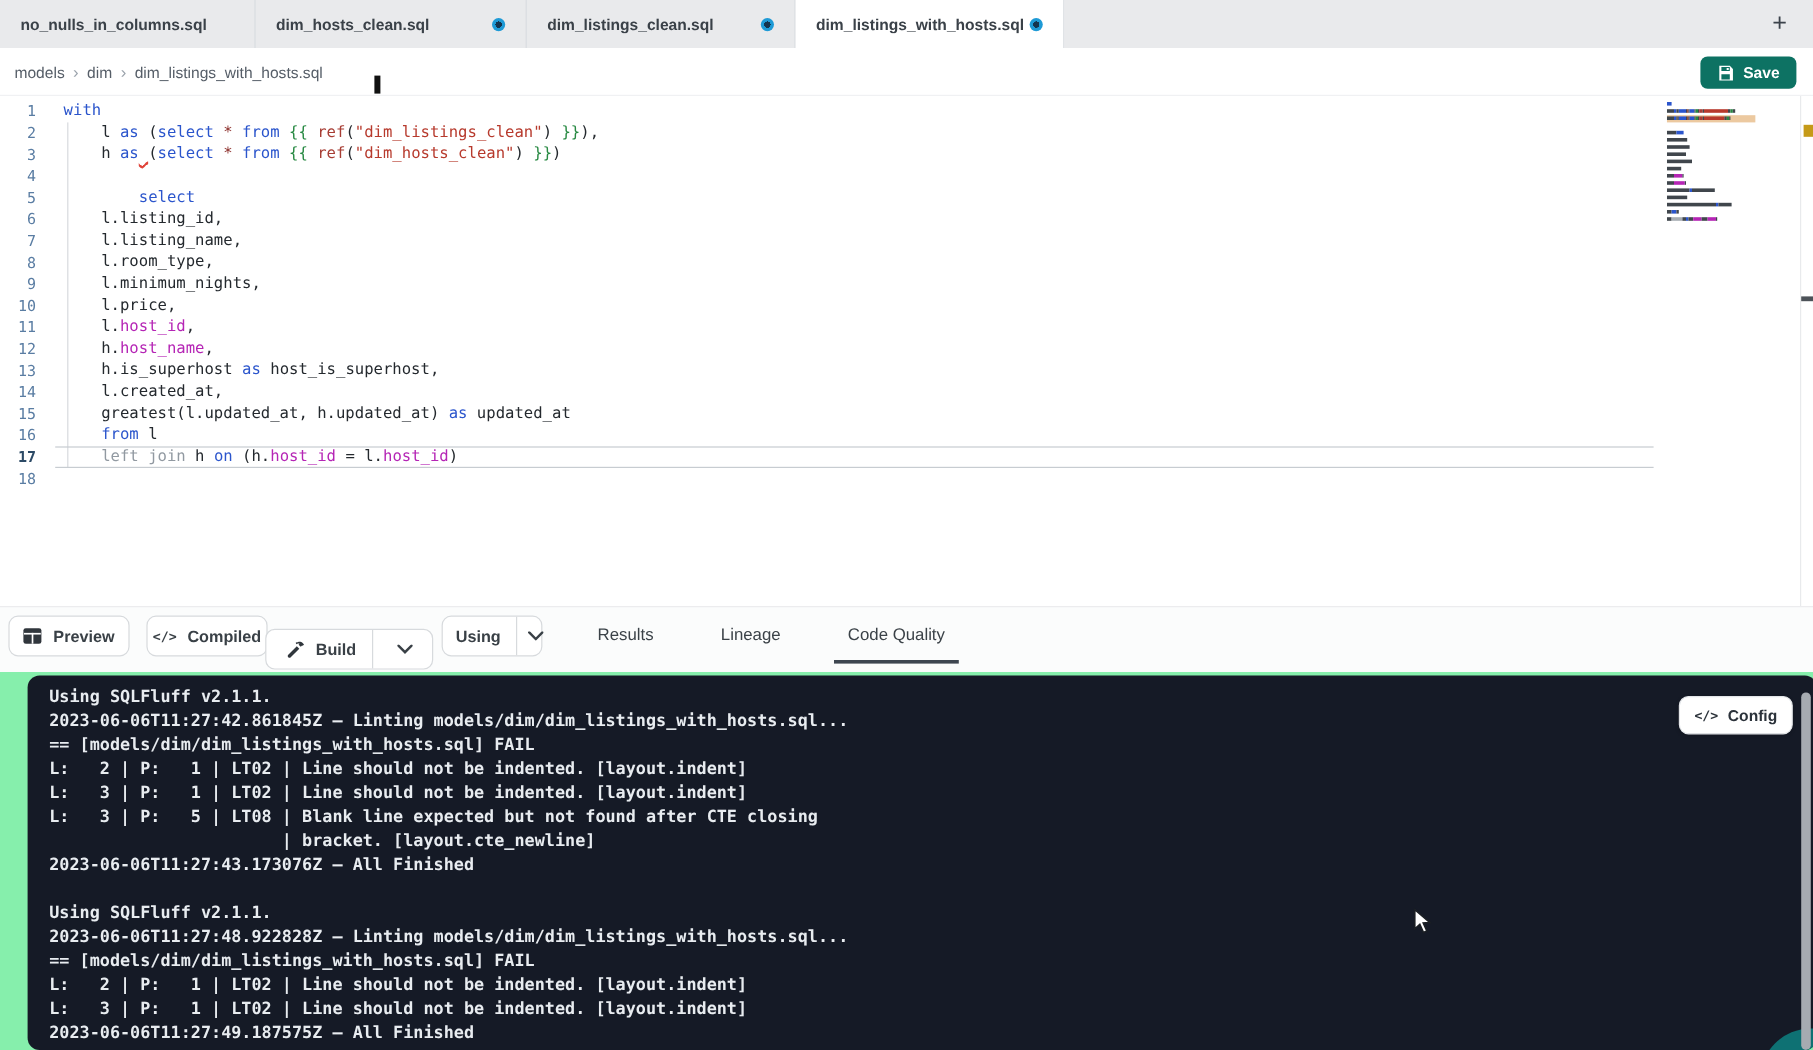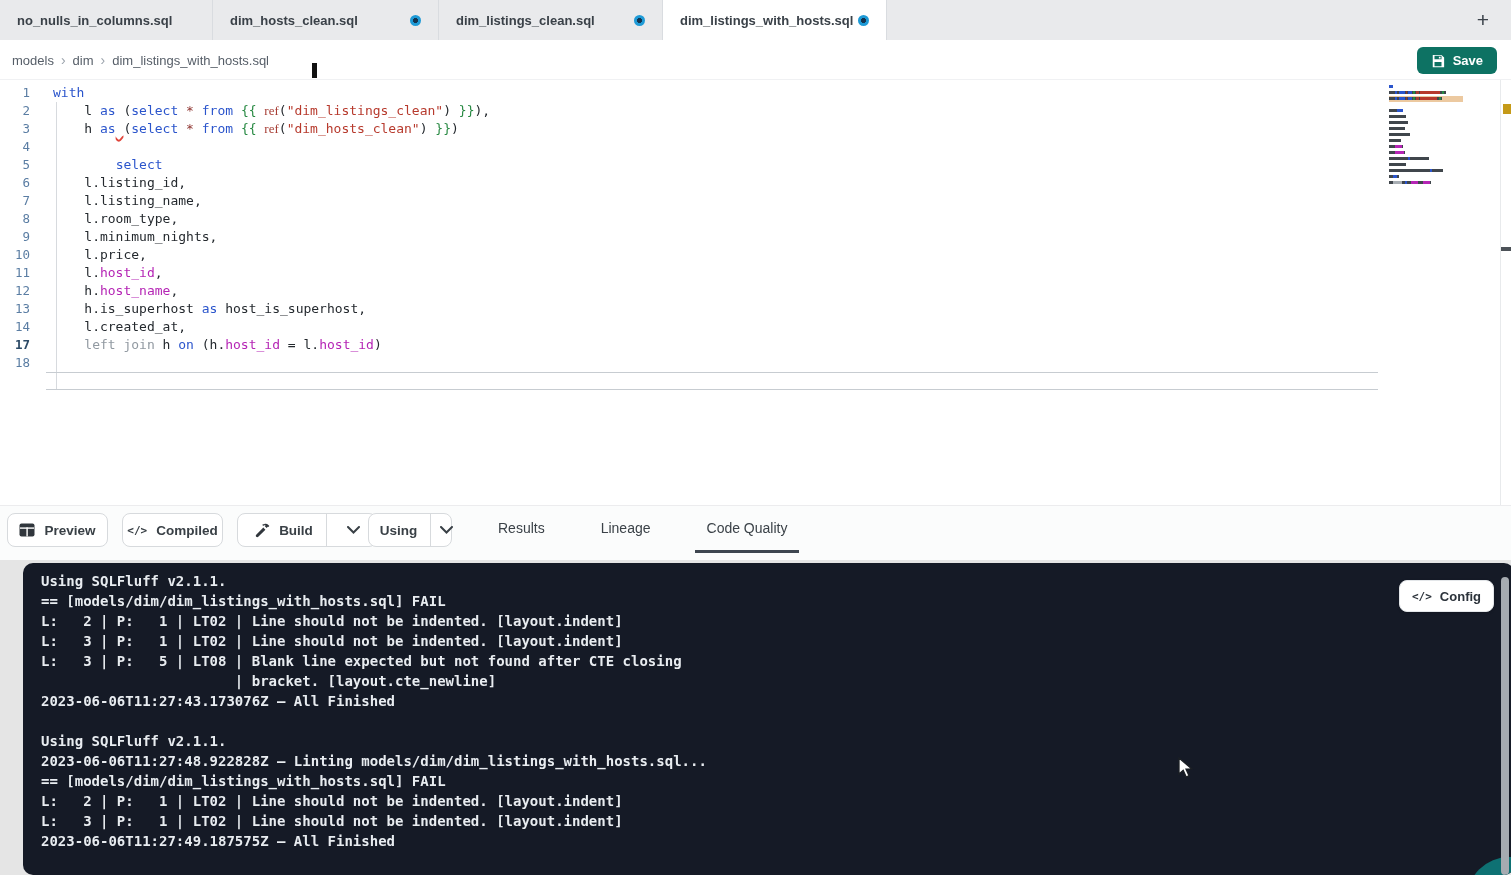--- a/index.html
+++ b/index.html
@@ -1,18 +1,18 @@
 <!DOCTYPE html>
 <html><head>
 <meta charset="utf-8">
 <style>
   * { margin:0; padding:0; box-sizing:border-box; }
   html,body { width:1511px; height:875px; overflow:hidden; background:#fff;
     font-family:"Liberation Sans", sans-serif; }
-  #page { position:relative; width:1511px; height:875px; background:#e5e5e5; overflow:hidden; }
+  #page { position:relative; width:1511px; height:875px; background:#86efac; overflow:hidden; }
 
   
   .tabbar { position:absolute; left:0; top:0; width:1511px; height:40px;
     background:#e9eaec; display:flex; }
   .tab { height:40px; display:flex; align-items:center; padding:0 14px 0 17px;
     border-right:1px solid #d9dce0; font-size:13px; font-weight:bold; color:#3a4148;
     cursor:pointer; background:transparent; }
   .tab.active { background:#ffffff; }
   .tab-label { white-space:nowrap; overflow:hidden; }
   .dot { width:11px; height:11px; border-radius:50%; margin-left:auto; flex:0 0 11px;
@@ -38,21 +38,21 @@
     font-family:"DejaVu Sans Mono", monospace; font-size:13px; }
   .code-lines { position:absolute; left:0; top:4px; }
   .cl { display:flex; height:18px; line-height:18px; }
   .ln { width:30px; text-align:right; color:#5a7da3; flex:0 0 30px; font-size:12.5px; }
   .ln-active { color:#2c4a66; font-weight:bold; }
   .lc { padding-left:23px; white-space:pre; color:#1f2328; }
   .tk-kw { color:#2b55cc; }
   .tk-tx { color:#24292e; }
   .tk-op { color:#8f3430; }
   .tk-jj { color:#278942; }
-  .tk-fn { color:#a73d34;font-family:Liberation Serif, serif; }
+  .tk-fn { color:#a73d34; }
   .tk-str { color:#b73a2d; }
   .tk-var { color:#b525b5; }
   .tk-gr { color:#9199a1; }
   .tk-err { text-decoration:underline wavy #e0443a 1.5px; text-underline-offset:2px; }
   .indent-guide { position:absolute; left:56px; top:22px; width:1px; height:288px; background:#d7dade; }
   .active-line-box { position:absolute; left:46px; top:292px; width:1332px; height:18px;
     border-top:1px solid #c7ccd1; border-bottom:1px solid #c7ccd1; }
   .minimap { position:absolute; left:1389px; top:4px; width:74px; overflow:hidden; cursor:pointer; }
   .mm-row { height:6px; overflow:hidden; white-space:nowrap; }
   .mm-hl { background:#ecc9a0; }
@@ -195,20 +195,28 @@
           <span class="ln">12</span>
           <span class="lc"><span class="tk-tx">    h.</span><span class="tk-var">host_name</span><span class="tk-tx">,</span></span>
         </div>
         <div class="cl">
           <span class="ln">13</span>
           <span class="lc"><span class="tk-tx">    h.is_superhost </span><span class="tk-kw">as</span><span class="tk-tx"> host_is_superhost,</span></span>
         </div>
         <div class="cl">
           <span class="ln">14</span>
           <span class="lc"><span class="tk-tx">    l.created_at,</span></span>
+        </div>
+        <div class="cl">
+          <span class="ln">15</span>
+          <span class="lc"><span class="tk-tx">    greatest(l.updated_at, h.updated_at) </span><span class="tk-kw">as</span><span class="tk-tx"> updated_at</span></span>
+        </div>
+        <div class="cl">
+          <span class="ln">16</span>
+          <span class="lc"><span class="tk-tx">    </span><span class="tk-kw">from</span><span class="tk-tx"> l</span></span>
         </div>
         <div class="cl">
           <span class="ln ln-active">17</span>
           <span class="lc"><span class="tk-tx">    </span><span class="tk-gr">left join</span><span class="tk-tx"> h </span><span class="tk-kw">on</span><span class="tk-tx"> (h.</span><span class="tk-var">host_id</span><span class="tk-tx"> = l.</span><span class="tk-var">host_id</span><span class="tk-tx">)</span></span>
         </div>
         <div class="cl">
           <span class="ln">18</span>
           <span class="lc"></span>
         </div>
       </div>
@@ -246,21 +254,21 @@
         <rect x="7.4" y="4.4" width="1.4" height="9" fill="#fff"></rect>
       </svg>
       <span>Preview</span>
     </button>
 
     <button class="abtn" style="left:122px; width:101px;">
       <span class="code-glyph">&lt;/&gt;</span>
       <span>Compiled</span>
     </button>
 
-    <div class="abtn split" style="left:237px; width:140px;">
+    <div class="abtn split" style="left:221px; width:140px;margin-top:11px;">
       <span class="main">
         <svg width="15" height="15" viewBox="0 0 16 16">
           <path fill="#30363c" d="M9.8 1.2c1.6-.6 3.3-.2 4.5 1l1 1-1.1 1.1-.6-.2-1.2 1.2-1.9-1.9.8-.8c-.6-.2-1.3-.2-1.9.1l-.9.4-.6-1.4.9-.5zM8.9 4.9l2.2 2.2-7.6 7.6c-.6.6-1.6.6-2.2 0-.6-.6-.6-1.6 0-2.2l7.6-7.6z"></path>
         </svg>
         <span>Build</span>
       </span>
       <span class="chev">
         <svg width="13" height="8" viewBox="0 0 13 8">
           <path d="M1 1l5.5 5.5L12 1" stroke="#394046" stroke-width="2" fill="none" stroke-linecap="round"></path>
         </svg>
@@ -281,20 +289,21 @@
     <div class="result-tabs">
         <div class="rtab">Results</div>
         <div class="rtab">Lineage</div>
         <div class="rtab active">Code Quality</div>
       </div>
   </div>
 
   <div class="terminal">
     <div class="term-out">
         <div class="tline">Using SQLFluff v2.1.1.</div>
+        <div class="tline">2023-06-06T11:27:42.861845Z — Linting models/dim/dim_listings_with_hosts.sql...</div>
         <div class="tline">== [models/dim/dim_listings_with_hosts.sql] FAIL</div>
         <div class="tline">L:   2 | P:   1 | LT02 | Line should not be indented. [layout.indent]</div>
         <div class="tline">L:   3 | P:   1 | LT02 | Line should not be indented. [layout.indent]</div>
         <div class="tline">L:   3 | P:   5 | LT08 | Blank line expected but not found after CTE closing</div>
         <div class="tline">                       | bracket. [layout.cte_newline]</div>
         <div class="tline">2023-06-06T11:27:43.173076Z — All Finished</div>
         <div class="tline"></div>
         <div class="tline">Using SQLFluff v2.1.1.</div>
         <div class="tline">2023-06-06T11:27:48.922828Z — Linting models/dim/dim_listings_with_hosts.sql...</div>
         <div class="tline">== [models/dim/dim_listings_with_hosts.sql] FAIL</div>

